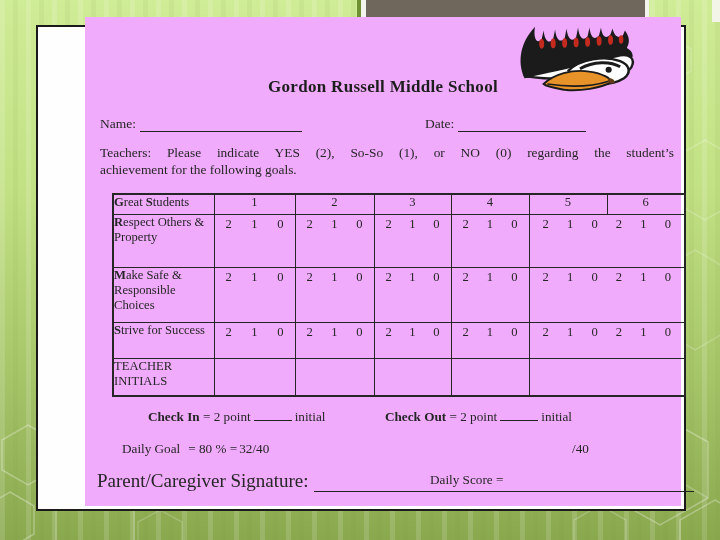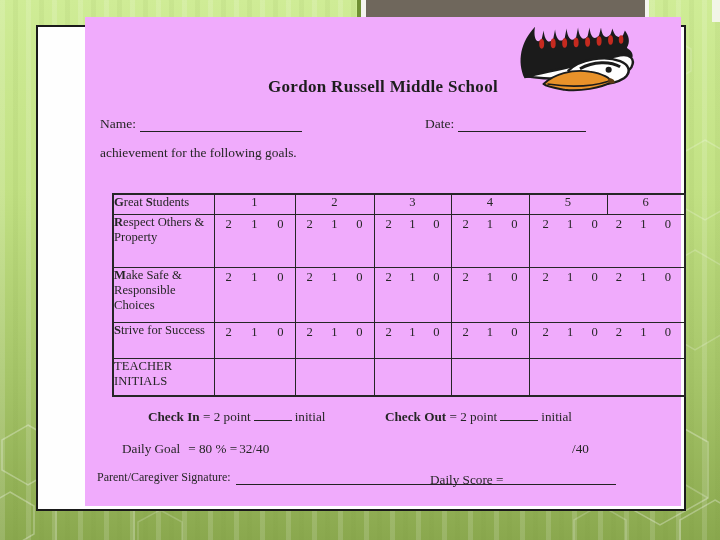--- a/index.html
+++ b/index.html
@@ -55,21 +55,21 @@
   .check-in{position:absolute;left:48px;top:0;white-space:nowrap;}
   .check-out{position:absolute;left:285px;top:0;white-space:nowrap;}
   .blank{display:inline-block;width:38px;border-bottom:1.4px solid #222;height:12px;margin:0 3px;}
 
   .daily-row{position:absolute;top:424px;left:15px;width:574px;font-size:13.2px;}
   .daily-goal{position:absolute;left:22px;top:0;white-space:nowrap;}
   .daily-goal .eq{margin-left:8px;} .daily-goal .val{margin-left:2px;}
   .daily-score{position:absolute;left:330px;top:0;white-space:nowrap;margin-top:31px;}
   .daily-score-val{position:absolute;left:472px;top:0;white-space:nowrap;}
 
-  .sig-row{position:absolute;top:453px;left:12px;width:580px;font-size:12px;white-space:nowrap;}
+  .sig-row{position:absolute;top:453px;left:12px;width:580px;font-size:19px;white-space:nowrap;}
   .u-sig{width:380px;margin-left:5px;}
 
   b.init{font-weight:bold;}
 </style>
 </head>
 <body>
 
 <svg class="hexlayer" viewBox="0 0 720 540">
   <g fill="none" stroke="rgba(255,255,255,0.30)" stroke-width="1.5">
     <polygon points="28,425 54,440 54,470 28,485 2,470 2,440"></polygon>
@@ -119,20 +119,21 @@
   <div class="name-row">
     <span>
       <span>Name:</span><span class="uline u-name"></span>
     </span>
     <span class="date-group">
       <span>Date:</span><span class="uline u-date"></span>
     </span>
   </div>
 
   <div class="instructions">
+    <div class="just">Teachers: Please indicate YES (2), So-So (1), or NO (0) regarding the student’s</div>
     <div>achievement for the following goals.</div>
   </div>
 
   <table class="goals">
     <colgroup>
       <col style="width:101px">
         <col style="width:81px">
         <col style="width:79px">
       <col style="width:77px">
         <col style="width:78px">

